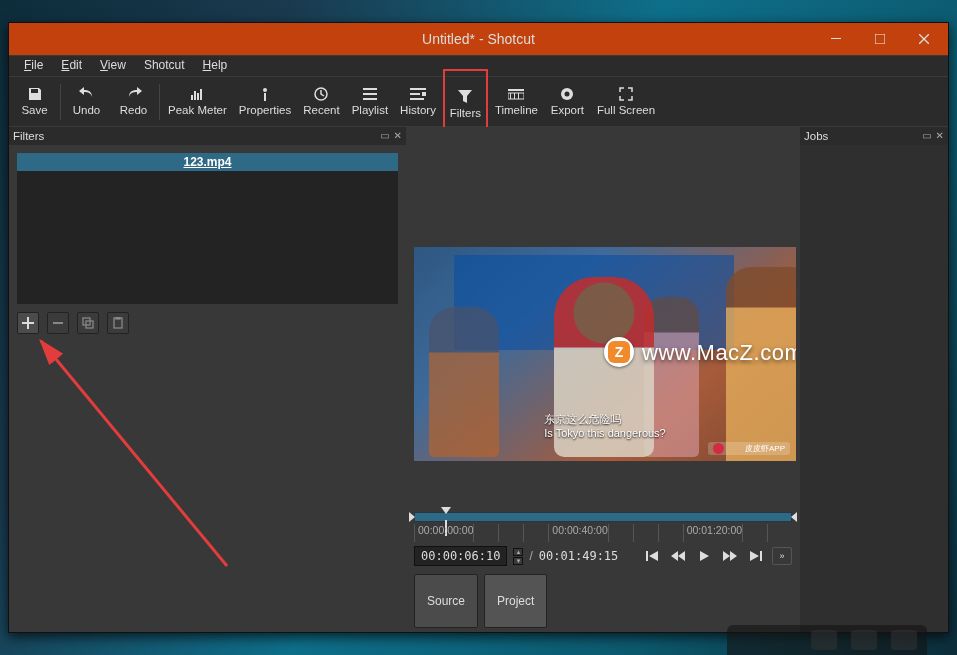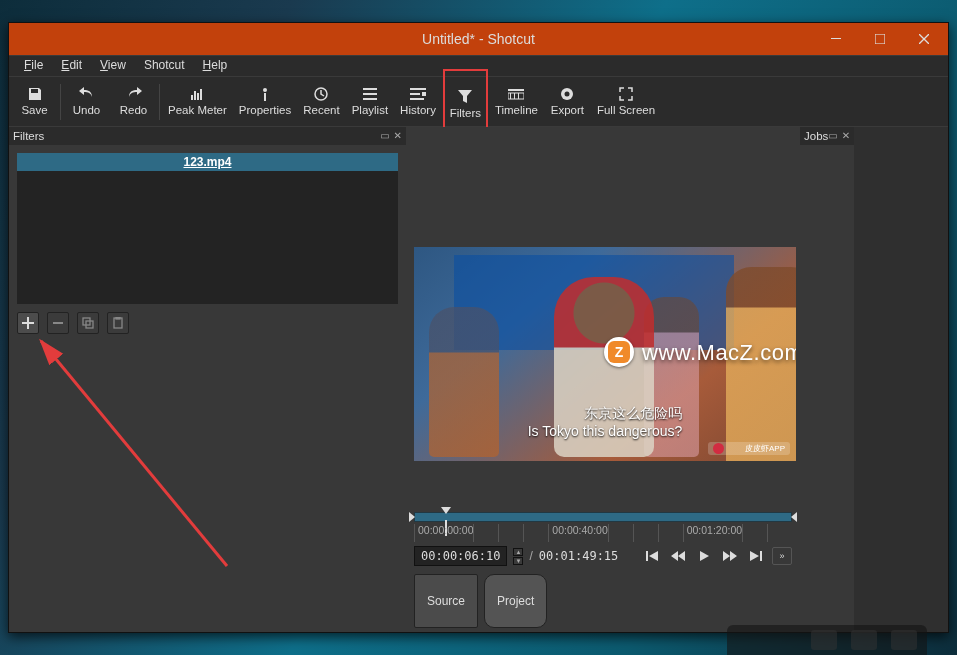--- a/index.html
+++ b/index.html
@@ -280,22 +280,22 @@
     background:#f08a2a;color:#fff;font-weight:700;font-size:14px;
     display:flex;align-items:center;justify-content:center;
   }
   .watermark-text {
     position:absolute; left:228px; top:93px;
     color:#fff; font-size:22px; letter-spacing:0.5px;
     text-shadow:0 2px 4px rgba(0,0,0,0.6);
   }
   .subtitle {
     position:absolute; bottom:22px; left:50%; transform:translateX(-50%);
-    color:#fff; font-size:14px; text-shadow:0 1px 2px #000;
-    text-align:right;white-space:nowrap;
+    color:#fff; font-size:11px; text-shadow:0 1px 2px #000;
+    text-align:left;white-space:nowrap;
   }
   .corner-badge {
     position:absolute; right:6px; bottom:6px;
     background: rgba(255,255,255,0.2);
     border-radius:3px; padding:1px 5px;
     display:flex;align-items:center;gap:21px;
     font-size:8px;color:#fff;
   }
   .corner-badge .dot{
     width:11px;height:11px;border-radius:50%;background:#d12c41;
@@ -360,27 +360,27 @@
 
   
   .source-tabs {
     padding:8px 8px 4px 8px;
     display:flex;gap:6px;
   }
   .src-tab {
     background:#4b4b4b;border:1px solid #222;
     padding:19px 12px;font-size:12px;color:#ddd;cursor:pointer;border-radius:2px;
   }
-  .src-tab.alt{background:#545454;border-radius:10px;}
+  .src-tab.alt{background:#545454;}
 
   
   .jobs-panel {
     width: 148px;
     background: #383838;
-    display:flex;flex-direction:row;
+    display:flex;flex-direction:column;
   }
   .jobs-body{flex:1;background:#2f2f2f;margin:0;}
 
   svg.ic-svg { fill:#ddd; }
 
   
   .dock {
     position:absolute; right:30px; bottom:0px;
     width:200px;height:30px;
     background:rgba(20,20,20,0.6);

